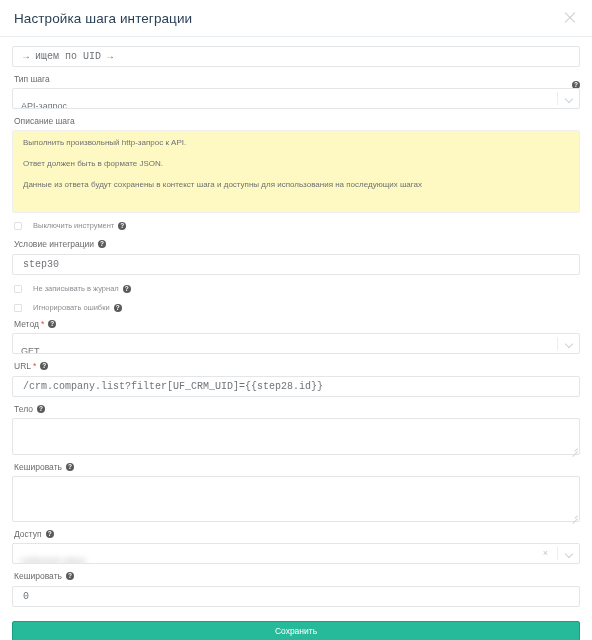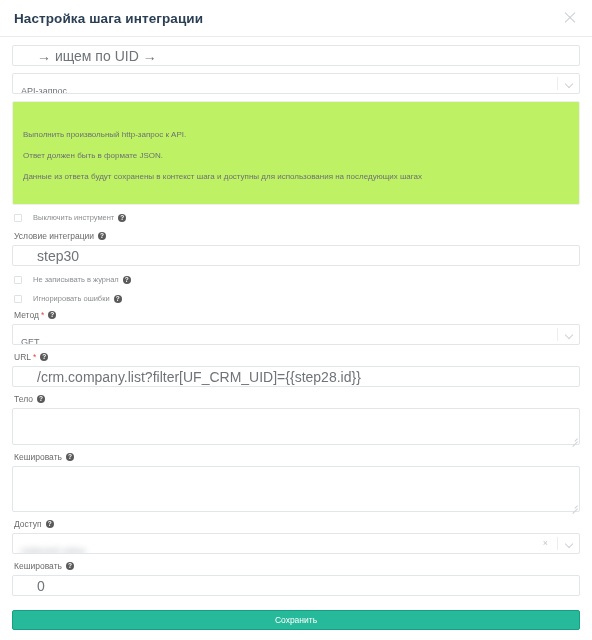--- a/index.html
+++ b/index.html
@@ -28,21 +28,21 @@
     height: 37px;
     display: flex;
     align-items: center;
     justify-content: space-between;
     padding: 0 14px 0 14px;
     border-bottom: 1px solid #e9ecef;
     box-sizing: border-box;
   }
   .modal-title {
     font-size: 13.5px;
-    font-weight: bold;
+    font-weight: normal;
     color: #2a3f54;
     letter-spacing: 0.1px;
     white-space: nowrap;
   }
   .close-btn {
     width: 16px;
     height: 16px;
     position: relative;
     cursor: pointer;
     flex: 0 0 auto;
@@ -110,24 +110,24 @@
   }
 
   
   .text-input {
     width: 100%;
     height: 21px;
     box-sizing: border-box;
     border: 1px solid #e3e6e9;
     border-radius: 2px;
     background: #ffffff;
-    padding: 0 24px;
-    font-size: 14px;
+    padding: 0 10px;
+    font-size: 10px;
     color: #6f7479;
-    font-family: Liberation Sans, sans-serif;
+    font-family: Liberation Mono, monospace;
     outline: none;
     line-height: 19px;
   }
 
   .select-wrap {
     position: relative;
     width: 100%;
   }
   .select-box {
     width: 100%;
@@ -174,24 +174,24 @@
     right: 32px;
     top: 5px;
     font-size: 9px;
     color: #c2c7cb;
     line-height: 11px;
     cursor: pointer;
   }
 
   
   .desc-box {
-    background: #bef264;
+    background: #fef9c3;
     border: 1px solid #efefef;
     border-radius: 2px;
-    padding: 27px 10px 10px 10px;
+    padding: 6px 10px 10px 10px;
     box-sizing: border-box;
     min-height: 72px;
   }
   .desc-line {
     font-size: 8px;
     color: #6d7074;
     line-height: 11px;
     margin: 0 0 10px 0;
   }
   .desc-line:last-child { margin-bottom: 12px; }
@@ -306,28 +306,30 @@
 
   <div class="modal-body">
 
     <span class="help-icon help-icon-top">?</span>
 
     <div class="field">
       <input class="text-input" type="text" value="→ ищем по UID →" style="">
     </div>
 
     <div class="field">
+      <label class="field-label">Тип шага</label>
       <div class="select-wrap">
         <div class="select-box">API-запрос</div>
         <div class="select-sep"></div>
         <div class="chevron"></div>
       </div>
     </div>
 
     <div class="field">
+      <label class="field-label">Описание шага</label>
       <div class="desc-box">
         <p class="desc-line">Выполнить произвольный http-запрос к API.</p>
         <p class="desc-line">Ответ должен быть в формате JSON.</p>
         <p class="desc-line">Данные из ответа будут сохранены в контекст шага и доступны для использования на последующих шагах</p>
       </div>
     </div>
 
     <div class="check-row">
       <span class="checkbox"></span>
       <span class="check-label">Выключить инструмент</span>

